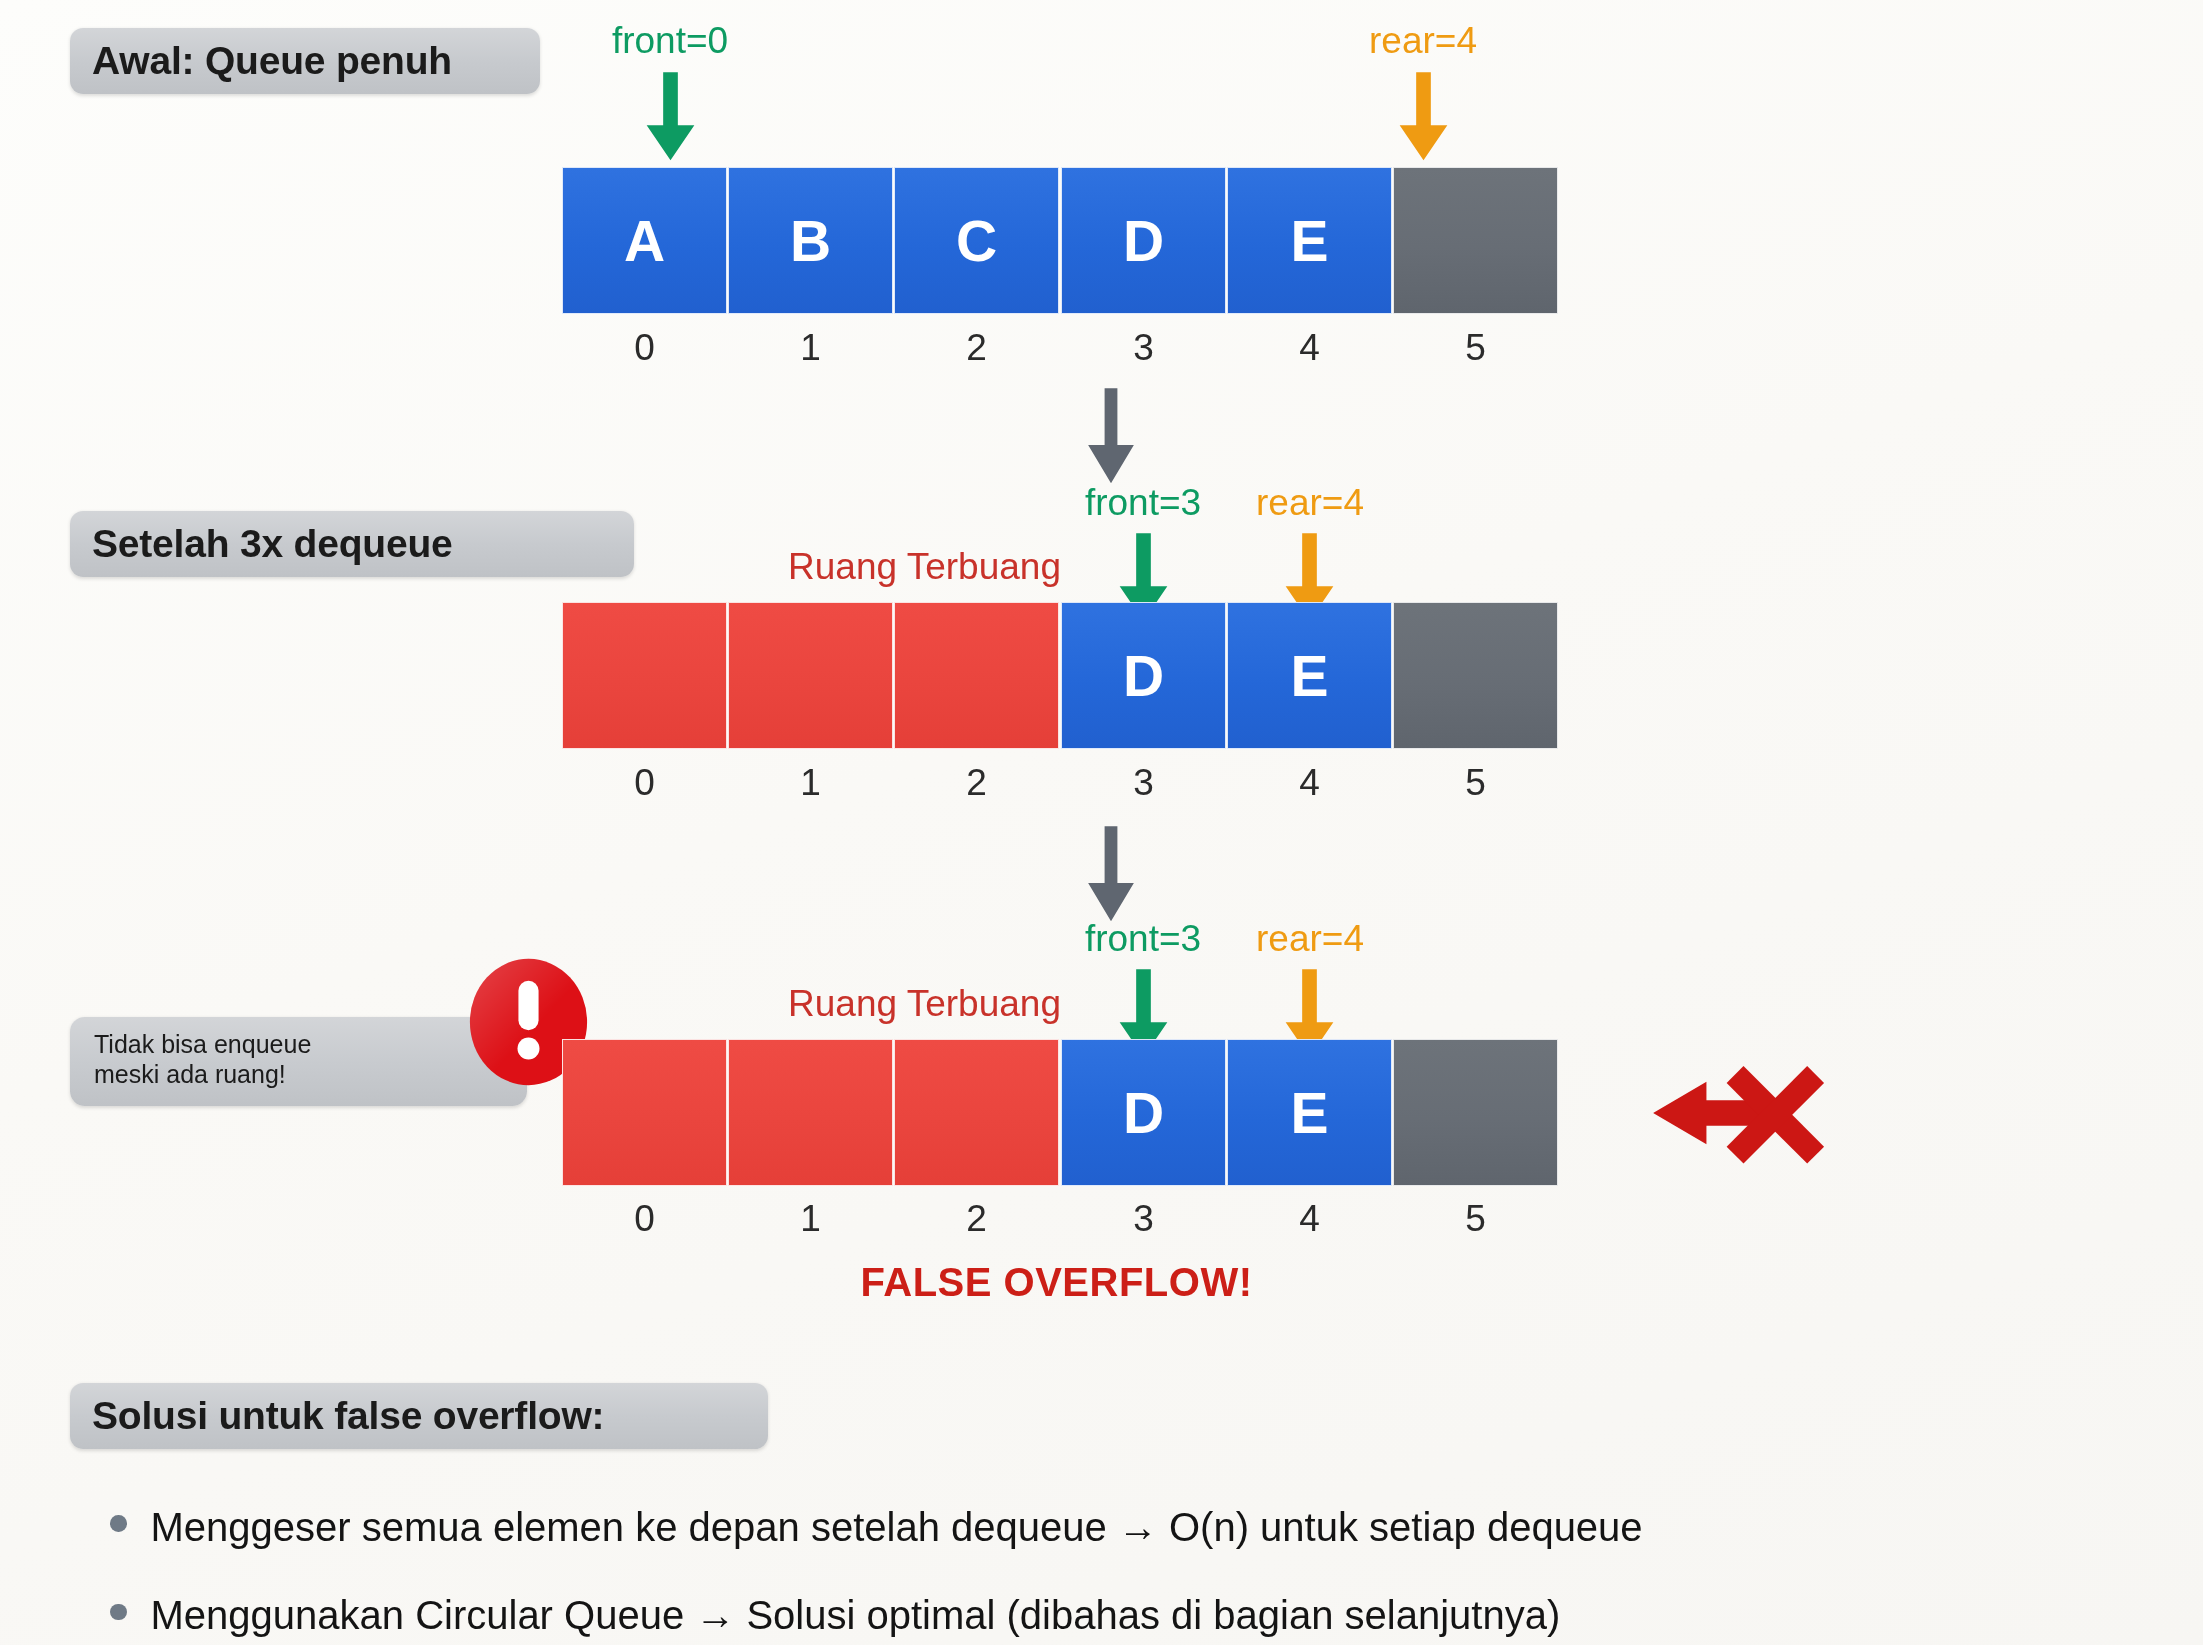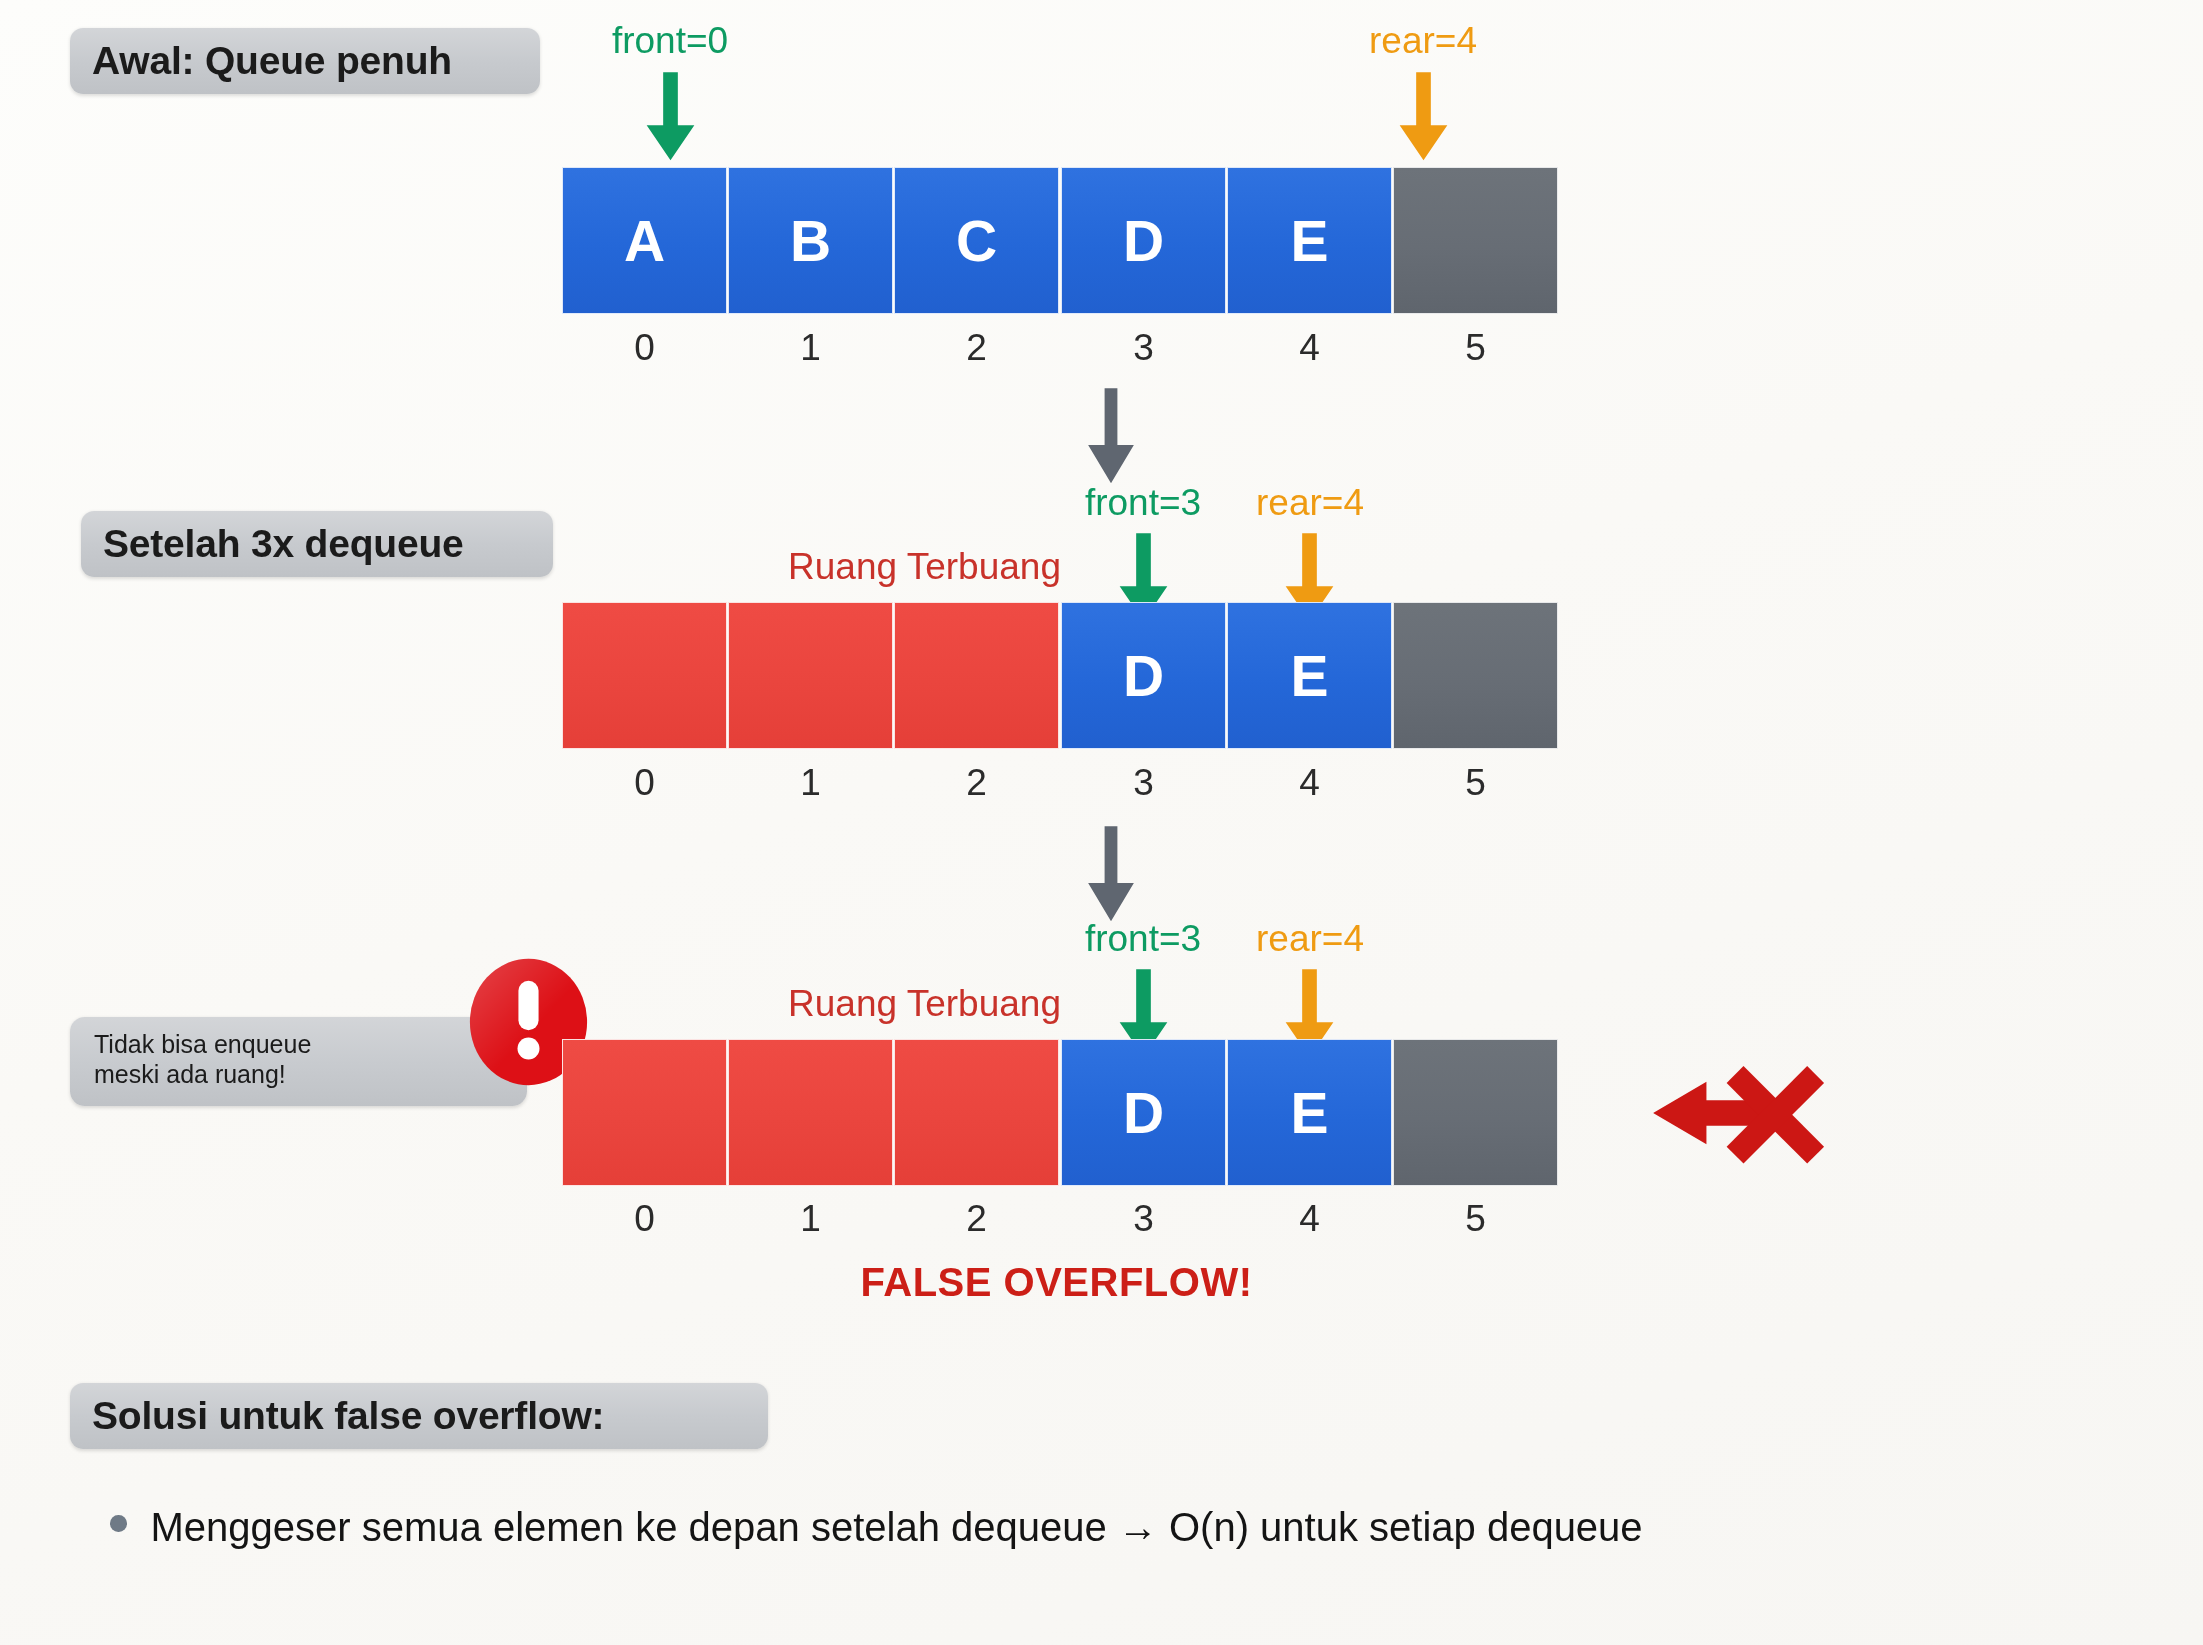--- a/index.html
+++ b/index.html
@@ -189,21 +189,21 @@
   <div class="idx" style="left:1061px; top:327px; width:165px;">3</div>
   <div class="idx" style="left:1227px; top:327px; width:165px;">4</div>
   <div class="idx" style="left:1393px; top:327px; width:165px;">5</div>
 
   <div class="flow-arrow" style="left:1079px; top:388px;">
     <svg width="64" height="101" viewBox="0 0 70 110">
       <path d="M28 0 H42 V62 H60 L35 104 L10 62 H28 Z" fill="#5f6670"></path>
     </svg>
   </div>
 
-  <div class="chip chip-title" style="left:70px; top:511px; width:472px; height:66px;margin-left:11px;">
+  <div class="chip chip-title" style="left:70px; top:511px; width:564px; height:66px;">
     <span>Setelah 3x dequeue</span>
   </div>
 
   <div class="wasted-label" style="left:562px; top:546px; width:499px;">Ruang Terbuang</div>
 
   <div class="ptr-label ptr-green" style="left:1042px; top:482px; width:202px;">front=3</div>
   <div class="ptr-arrow" style="left:1105px; top:533px;">
     <svg width="77" height="92" viewBox="0 0 84 100">
       <path d="M34 0 H50 V58 H68 L42 96 L16 58 H34 Z" fill="#0d9b62"></path>
     </svg>
@@ -324,16 +324,20 @@
 
   <div class="chip chip-title" style="left:70px; top:1383px; width:698px; height:66px;">
     <span>Solusi untuk false overflow:</span>
   </div>
 
   <div class="bullets" style="left:110px; top:1469px; width:2066px;">
     <div class="bullet-row">
       <span class="bullet-dot"></span>
       <span class="bullet-text">Menggeser semua elemen ke depan setelah dequeue → O(n) untuk setiap dequeue</span>
     </div>
+    <div class="bullet-row">
+      <span class="bullet-dot"></span>
+      <span class="bullet-text">Menggunakan Circular Queue → Solusi optimal (dibahas di bagian selanjutnya)</span>
+    </div>
   </div>
 
 </div>
 
 
 </body></html>

